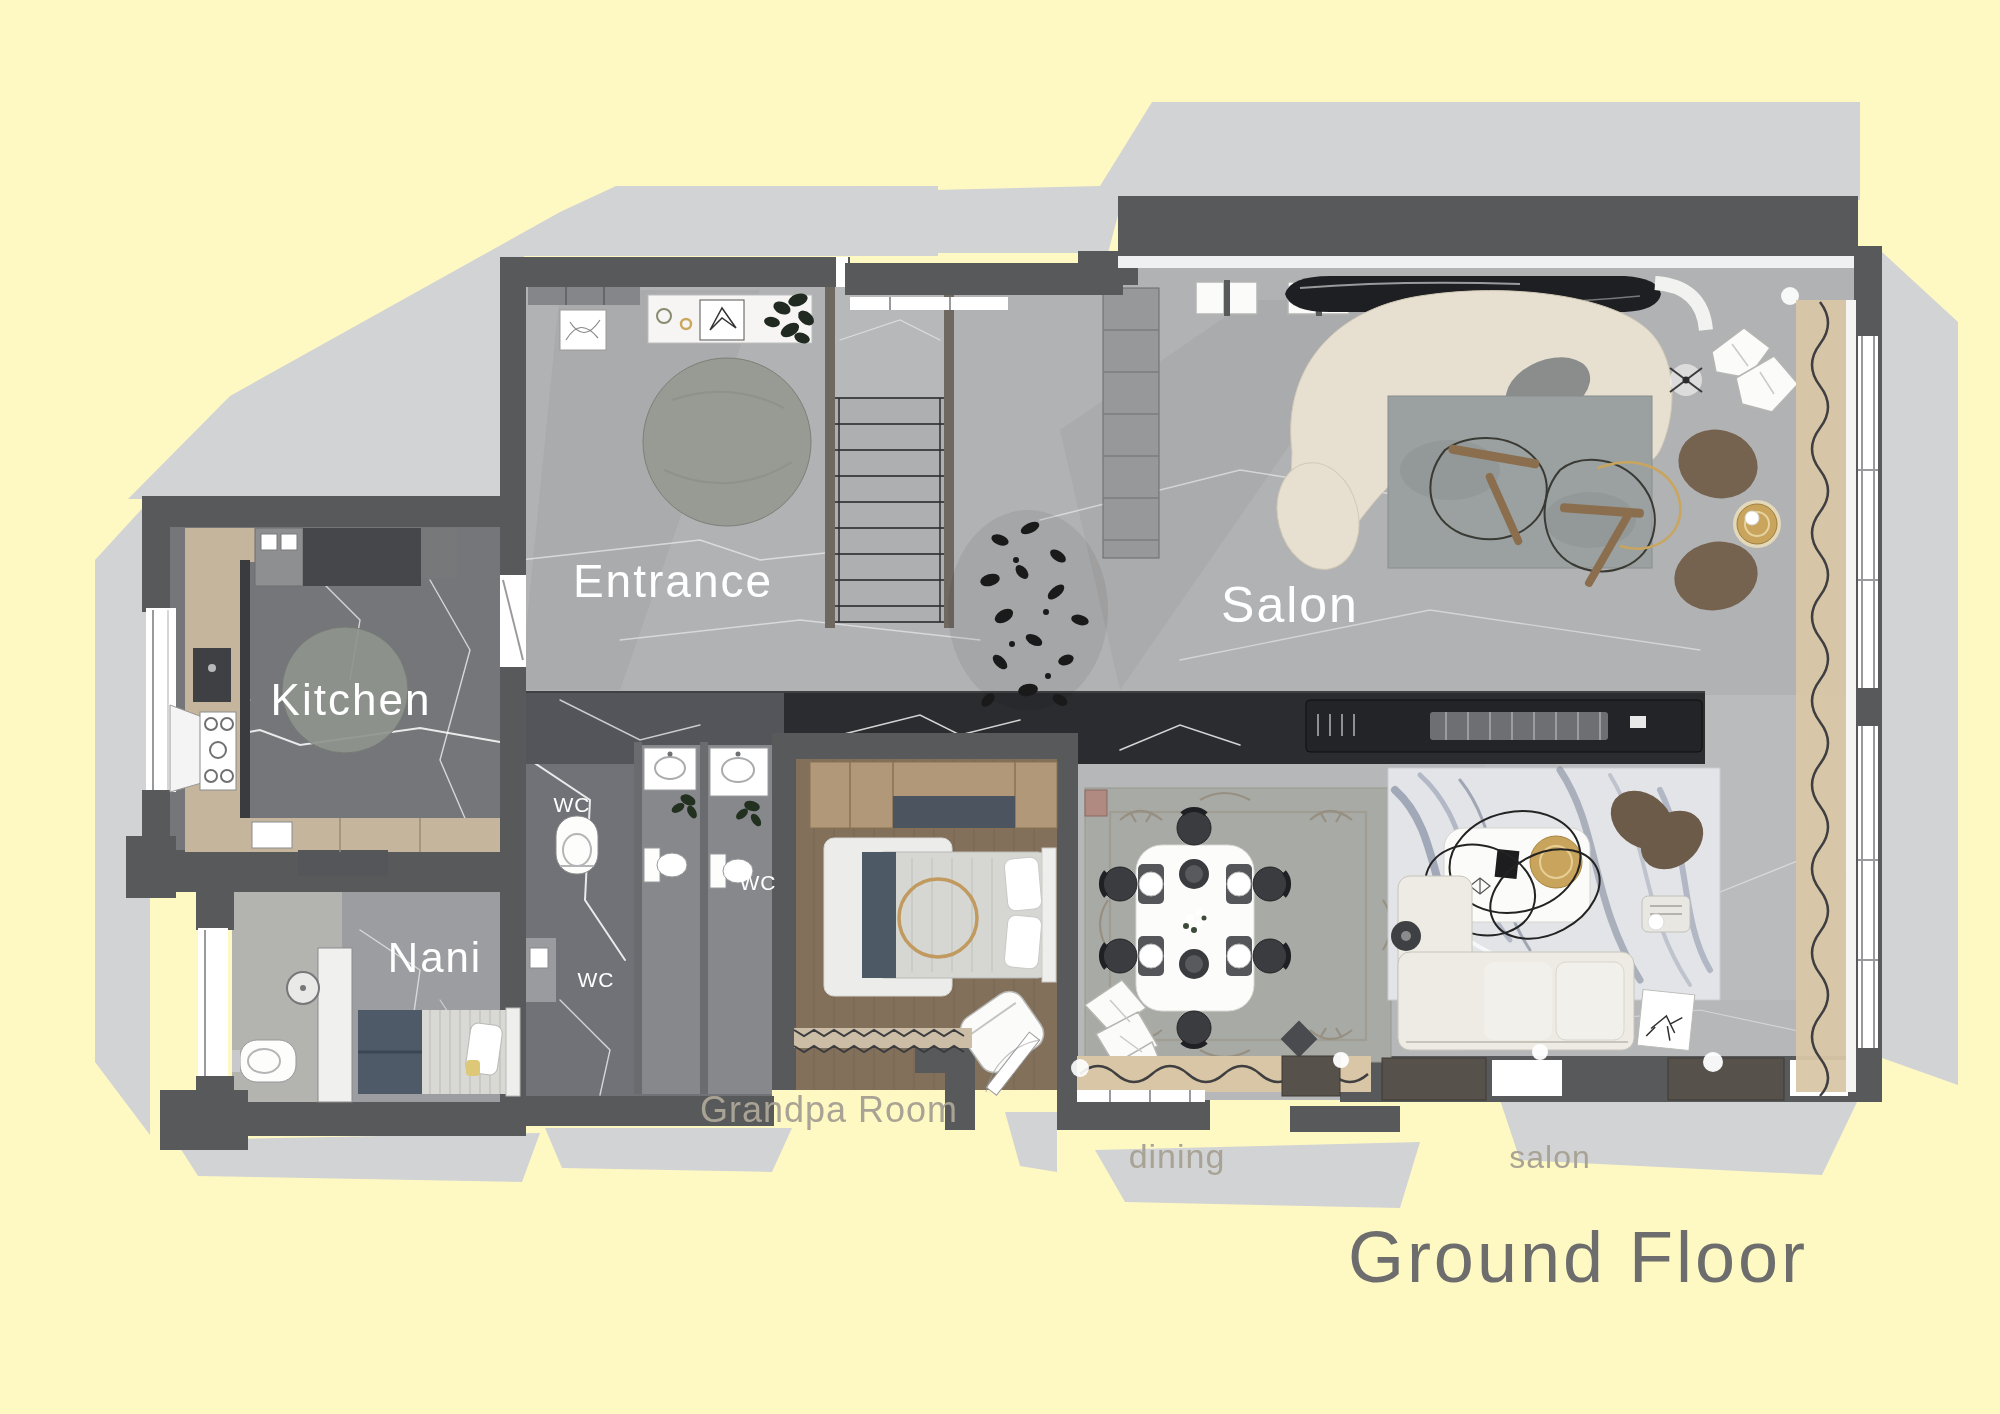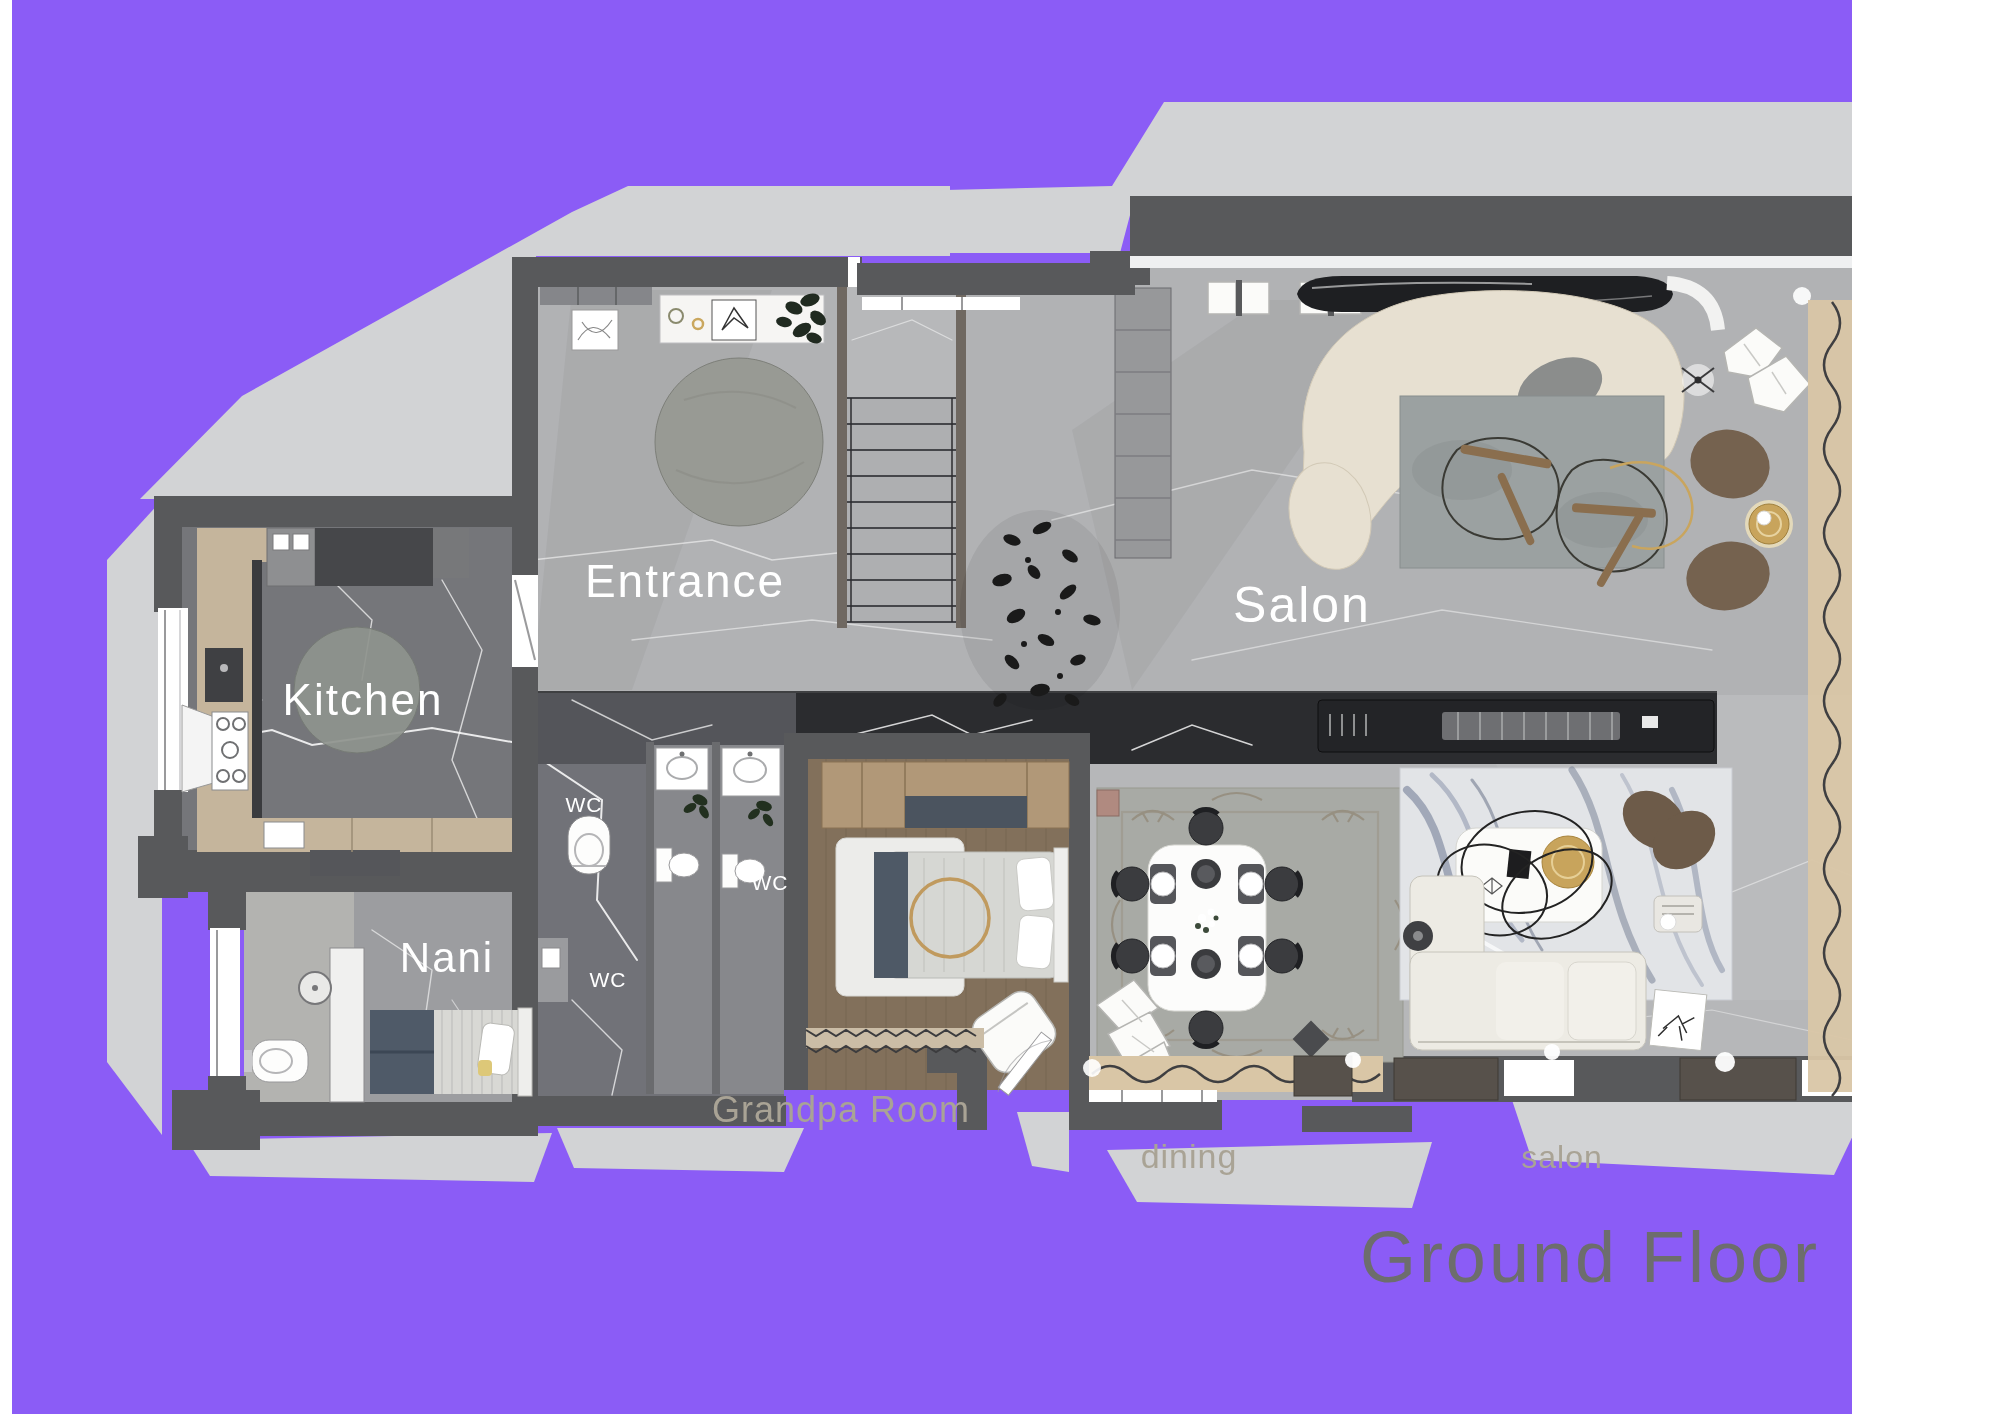--- a/index.html
+++ b/index.html
@@ -1,17 +1,17 @@
 <!DOCTYPE html>
 <html><head>
 <meta charset="utf-8">
 <style>
   html,body{margin:0;padding:0;background:#ffffff;}
-  #stage{position:relative;width:1840px;height:1414px;background:#8b5cf6;overflow:hidden;
-         font-family:"Liberation Sans", sans-serif;margin-left:12px;}
+  #stage{position:relative;width:2000px;height:1414px;background:#fef9c3;overflow:hidden;
+         font-family:"Liberation Sans", sans-serif;}
   svg{position:absolute;left:0;top:0;}
   .wall{fill:#58595b;}
   .whitegap{fill:#ffffff;}
   .innerface{fill:#eff0f1;}
   .shadow{fill:#d2d3d5;}
   .floor-light{fill:#b1b2b4;}
   .floor-light2{fill:#b6b7b9;}
   .floor-dark{fill:#75767a;}
   .floor-corridor{fill:#717278;}
   .floor-black{fill:#2b2c2f;}

